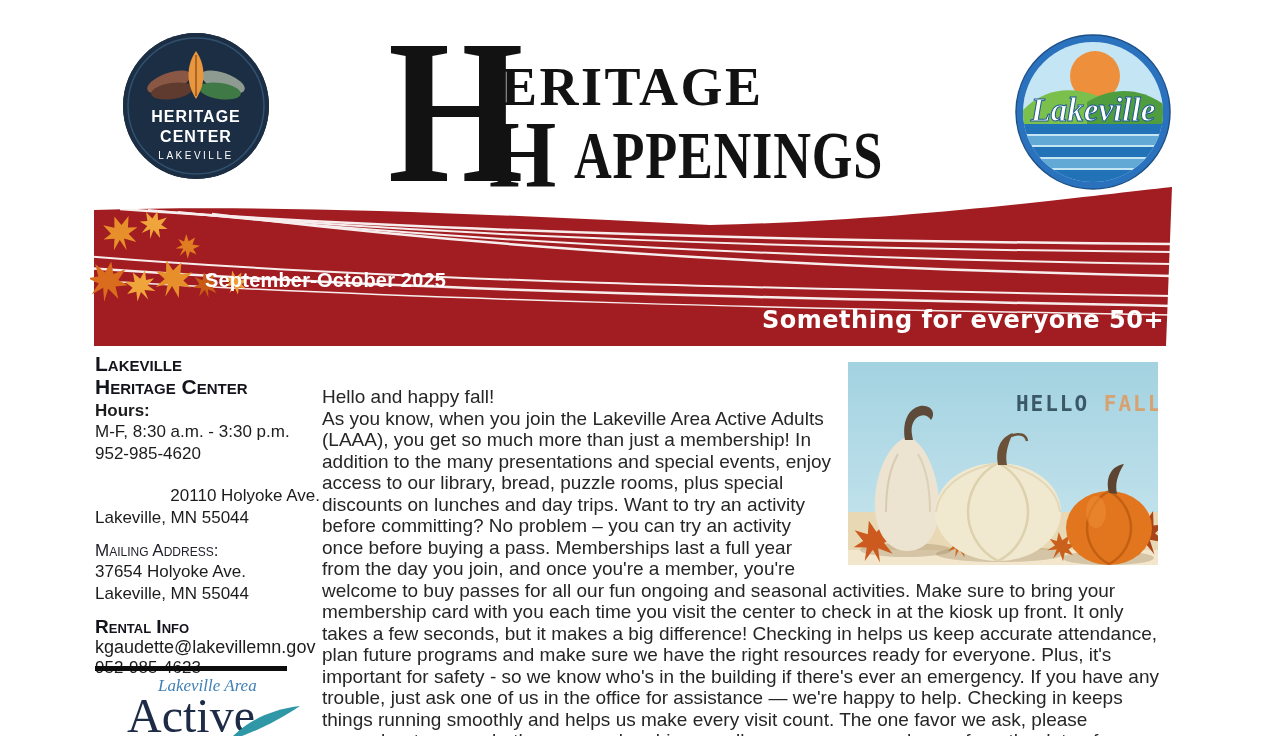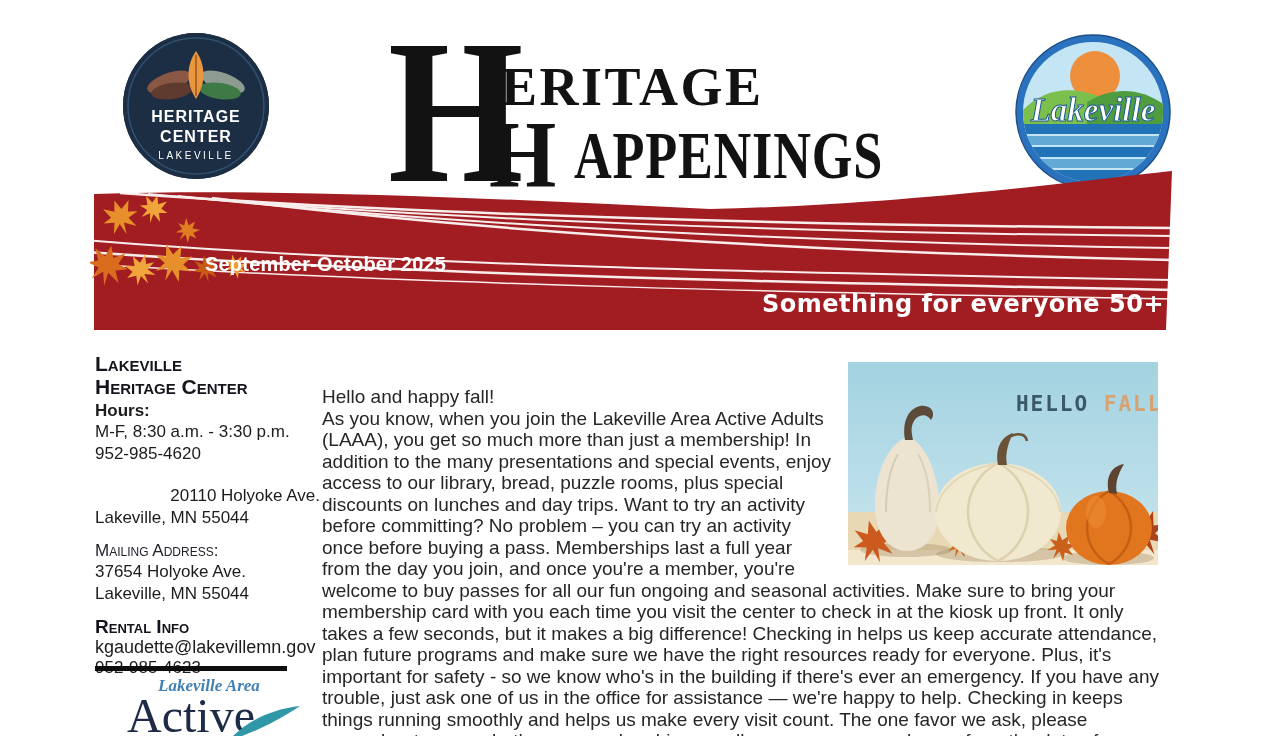--- a/index.html
+++ b/index.html
@@ -17,21 +17,21 @@
 
   
   .masthead { position:absolute; left:0; top:0; width:1275px; height:205px; }
   .masthead span { position:absolute; color:#121212; font-family:"Liberation Serif", serif; font-weight:bold; line-height:1; white-space:nowrap; }
   .mh-h1   { left:388px; top:9px;   font-size:205px; transform:scaleX(.85); transform-origin:left top; }
   .mh-r1   { left:501px; top:60px;  font-size:54px; letter-spacing:2.5px; }
   .mh-h2   { left:489px; top:107px; font-size:96px; transform:scaleX(.9); transform-origin:left top; }
   .mh-r2   { left:574px; top:122px; font-size:67px; transform:scaleX(.78); transform-origin:left top; letter-spacing:1px; }
 
   
-  .banner { position:absolute; left:90px; top:168px; width:1085px; height:162px; }
+  .banner { position:absolute; left:90px; top:184px; width:1085px; height:162px; }
   .banner svg { position:absolute; left:0; top:0; }
   .banner-date {
     position:absolute; left:115px; top:85px; color:#fff;
     font-size:20px; font-weight:bold; letter-spacing:.2px;
   }
   .banner-site {
     position:absolute; left:6px; top:126px; color:#fff;
     font-size:20px; font-weight:bold; letter-spacing:.3px;
   }
   .banner-tagline {
@@ -44,21 +44,21 @@
   .sb-org { font-variant:small-caps; font-weight:bold; font-size:21px; line-height:23px; color:#14141c; }
   .sb-bold { font-weight:bold; font-size:17px; line-height:21px; margin-top:2px; }
   .sb-line { font-size:17px; line-height:21.5px; }
   .sb-gap-sm { margin-top:21px;text-align:right; }
   .sb-gap-md { margin-top:12px; }
   .sb-caps { font-variant:small-caps; font-size:17px; line-height:21px; color:#22222c; }
   .sb-rental { font-variant:small-caps; font-weight:bold; font-size:19px; line-height:22px; margin-top:12px; color:#14141c; }
   .sb-email { font-size:18px; line-height:19px; }
   .sb-divider { position:absolute; left:95px; top:666px; width:192px; height:5px; background:#0d0d0d; }
   .active-logo { position:absolute; left:95px; top:674px; width:220px; height:70px; }
-  .active-area { position:absolute; left:63px; top:2px; font-family:"Liberation Serif", serif; font-style:italic; font-weight:bold; font-size:17px; color:#4181b5; }
+  .active-area { position:absolute; left:63px; top:2px; font-family:"Liberation Serif", serif; font-style:italic; font-weight:normal; font-size:17px; color:#4181b5; }
   .active-main { position:absolute; left:32px; top:14px; font-family:"Liberation Serif", serif; font-size:48px; color:#1d2b46; }
   .active-swoosh { position:absolute; left:135px; top:30px; }
 
   
   .main-heading {
     position:absolute; left:322px; top:354px;
     font-size:25px; font-weight:bold; color:#141414;
     text-decoration:underline; text-decoration-thickness:2px; text-underline-offset:3px;
   }
   .article {

